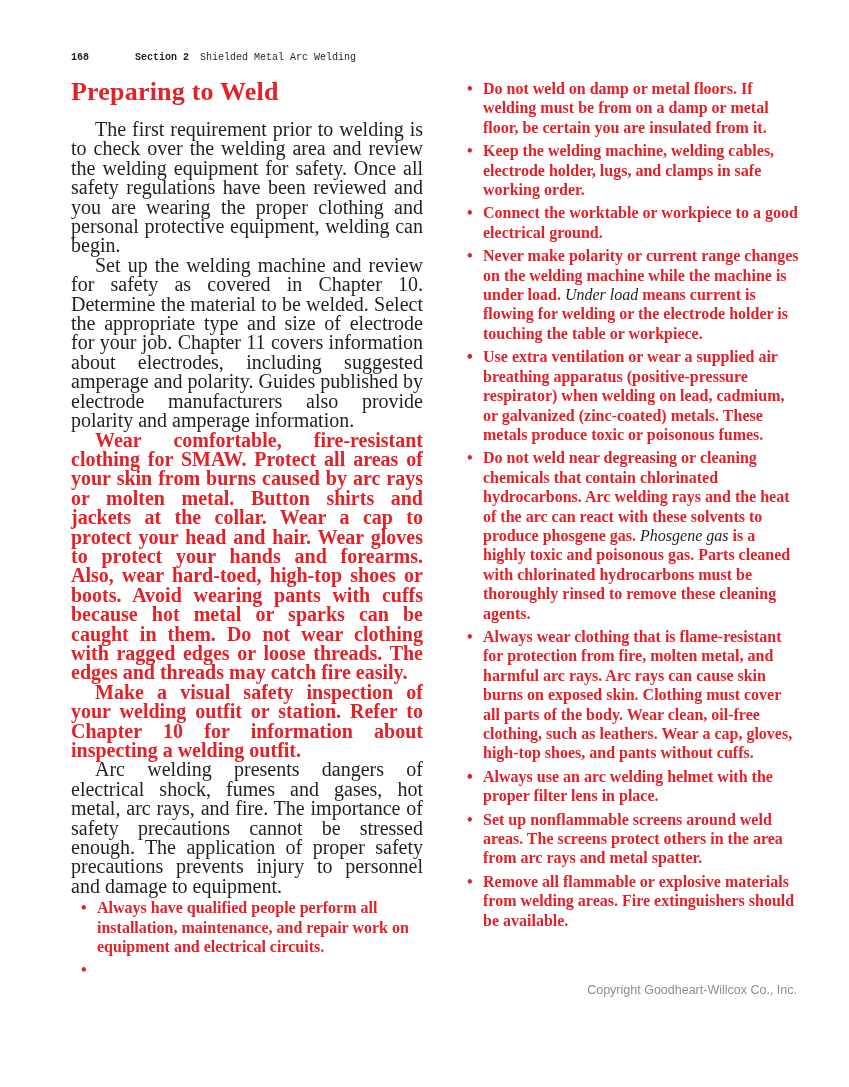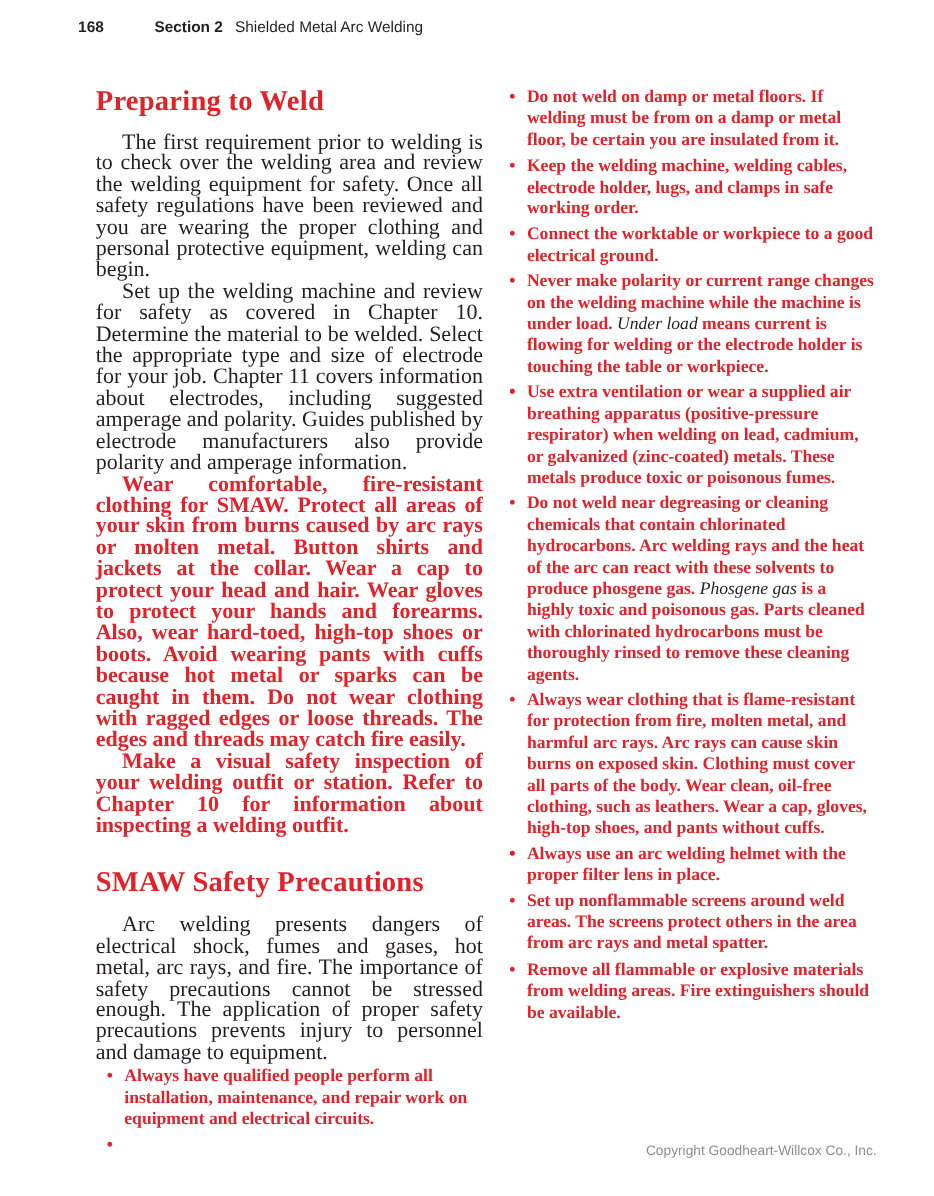--- a/index.html
+++ b/index.html
@@ -13,40 +13,40 @@
     width: 849px;
     height: 1087px;
     background: #ffffff;
     overflow: hidden;
     font-family: "Liberation Serif", serif;
     color: var(--text-black, #231f20);
   }
   
   .running-head {
     position: absolute;
-    top: 16px;
+    top: 52px;
     left: 71px;
     right: 49px;
-    font-family: Liberation Sans, sans-serif;
-    font-size: 14px;
+    font-family: Liberation Mono, monospace;
+    font-size: 10px;
     color: var(--text-black, #231f20);
     white-space: nowrap;
   }
   .running-head .folio { font-weight: bold; }
   .running-head .section-label { font-weight: bold; margin-left: 46px; }
   .running-head .section-title { font-weight: normal; margin-left: 11px; }
 
   
   .columns {
     position: absolute;
     top: 77px;
-    left: 87px;
+    left: 71px;
     width: 730px;
     display: flex;
-    gap: 14px;
+    gap: 34px;
   }
   .col-left  { width: 352px; }
   .col-right { width: 344px; }
 
   h1.section-heading {
     margin: 0 0 13px 0;
     font-size: 26px;
     line-height: 30px;
     font-weight: bold;
     color: var(--accent-red, #e22128);
@@ -93,21 +93,21 @@
   }
   .em-black {
     color: var(--text-black, #231f20);
     font-style: italic;
     font-weight: normal;
   }
 
   
   .page-footer {
     position: absolute;
-    top: 1039px;
+    top: 983px;
     right: 52px;
     font-family: "Liberation Sans", sans-serif;
     font-size: 12.5px;
     color: var(--footer-gray, #8b8d90);
   }
 </style>
 </head>
 <body>
 
 <div class="page">
@@ -117,21 +117,20 @@
   </div>
 
   <div class="columns">
 
     <div class="col-left">
       <h1 class="section-heading">Preparing to Weld</h1>
       <p class="body-para">The first requirement prior to welding is to check over the welding area and review the welding equipment for safety. Once all safety regulations have been reviewed and you are wearing the proper clothing and personal protective equipment, welding can begin.</p>
       <p class="body-para">Set up the welding machine and review for safety as covered in Chapter 10. Determine the material to be welded. Select the appropriate type and size of electrode for your job. Chapter 11 covers information about electrodes, including suggested amperage and polarity. Guides published by electrode manufacturers also provide polarity and amperage information.</p>
       <p class="red-para">Wear comfortable, fire-resistant clothing for SMAW. Protect all areas of your skin from burns caused by arc rays or molten metal. Button shirts and jackets at the collar. Wear a cap to protect your head and hair. Wear gloves to protect your hands and forearms. Also, wear hard-toed, high-top shoes or boots. Avoid wearing pants with cuffs because hot metal or sparks can be caught in them. Do not wear clothing with ragged edges or loose threads. The edges and threads may catch fire easily.</p>
       <p class="red-para">Make a visual safety inspection of your welding outfit or station. Refer to Chapter 10 for information about inspecting a welding outfit.</p>
-      <h1 class="section-heading second">SMAW Safety Precautions</h1>
       <p class="body-para">Arc welding presents dangers of electrical shock, fumes and gases, hot metal, arc rays, and fire. The importance of safety precautions cannot be stressed enough. The application of proper safety precautions prevents injury to personnel and damage to equipment.</p>
       <ul class="safety-list" id="left-list">
           <li><span class="marker">•</span><span><span>Always have qualified people perform all installation, maintenance, and repair work on equipment and electrical circuits.</span></span></li>
           <li><span class="marker">•</span></li>
         </ul>
     </div>
 
     <div class="col-right">
       <ul class="safety-list" id="right-list">
           <li><span class="marker">•</span><span><span>Do not weld on damp or metal floors. If welding must be from on a damp or metal floor, be certain you are insulated from it.</span></span></li>

